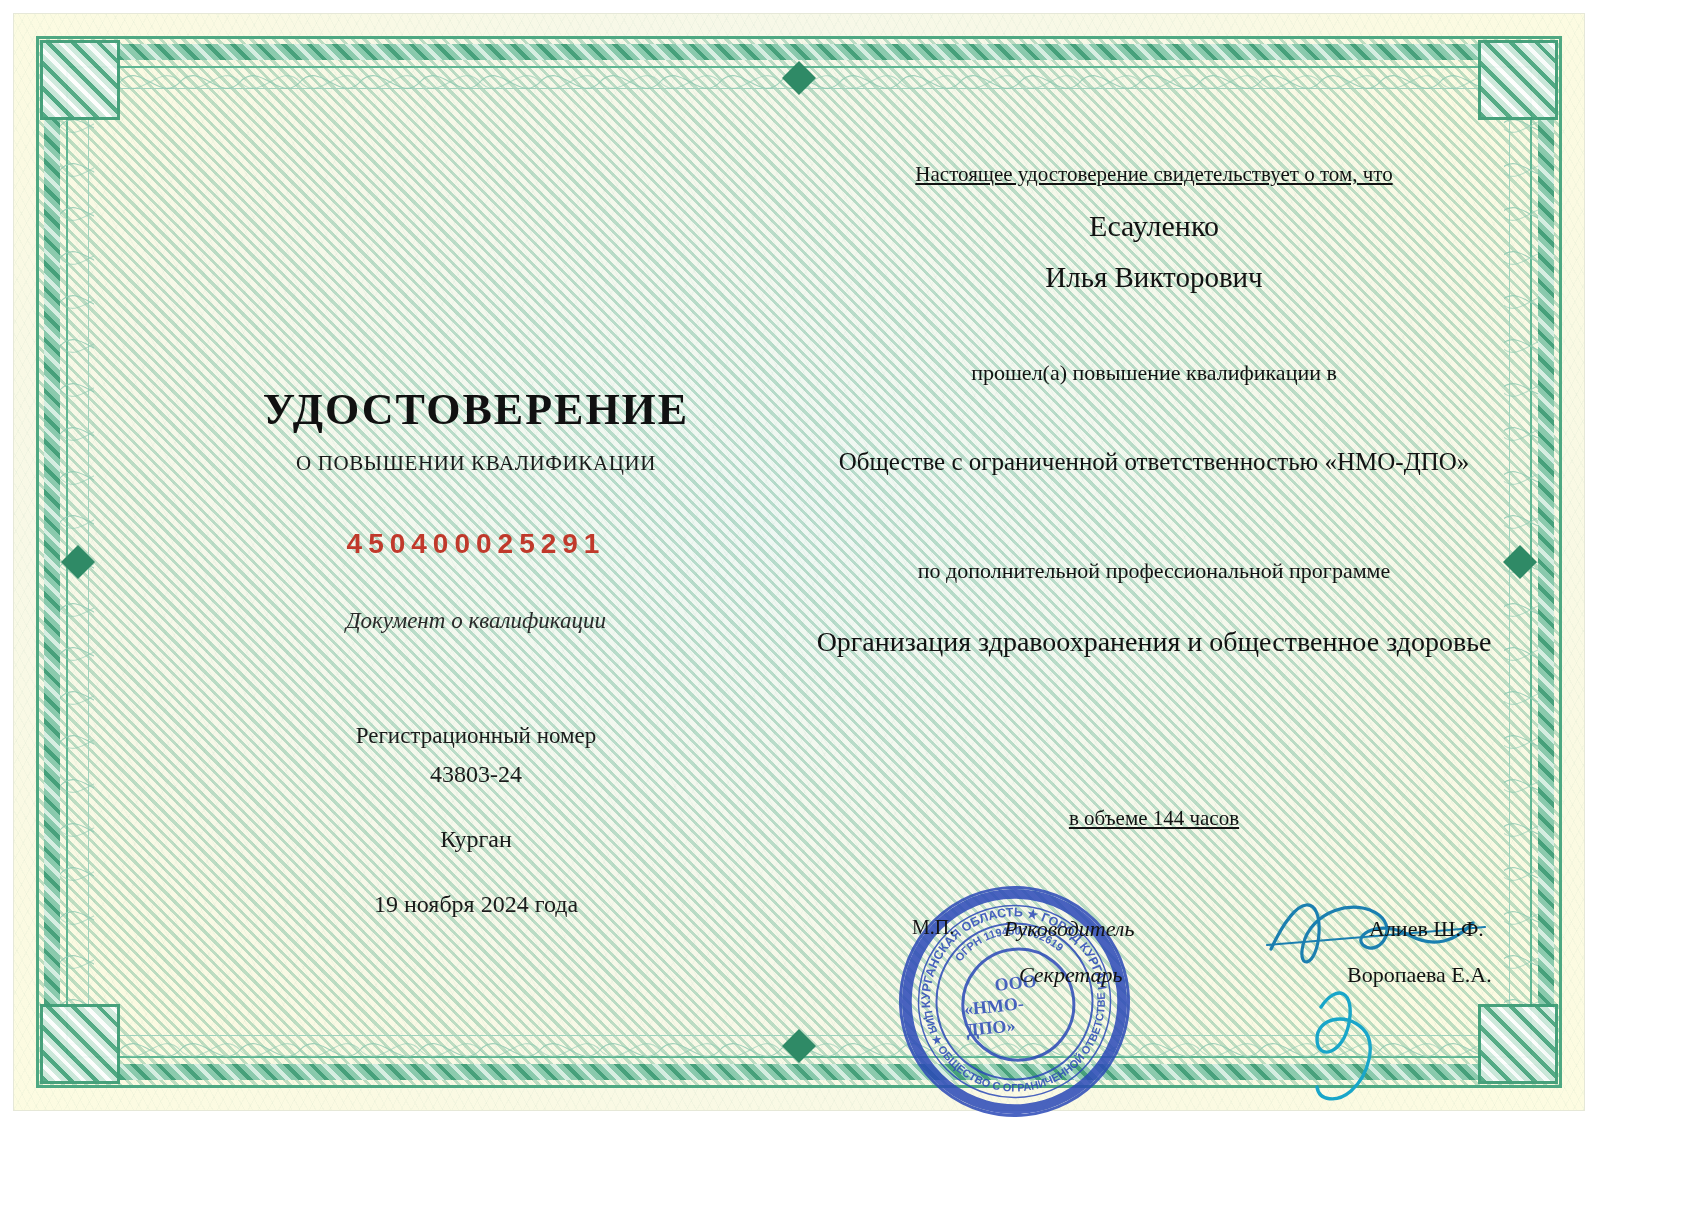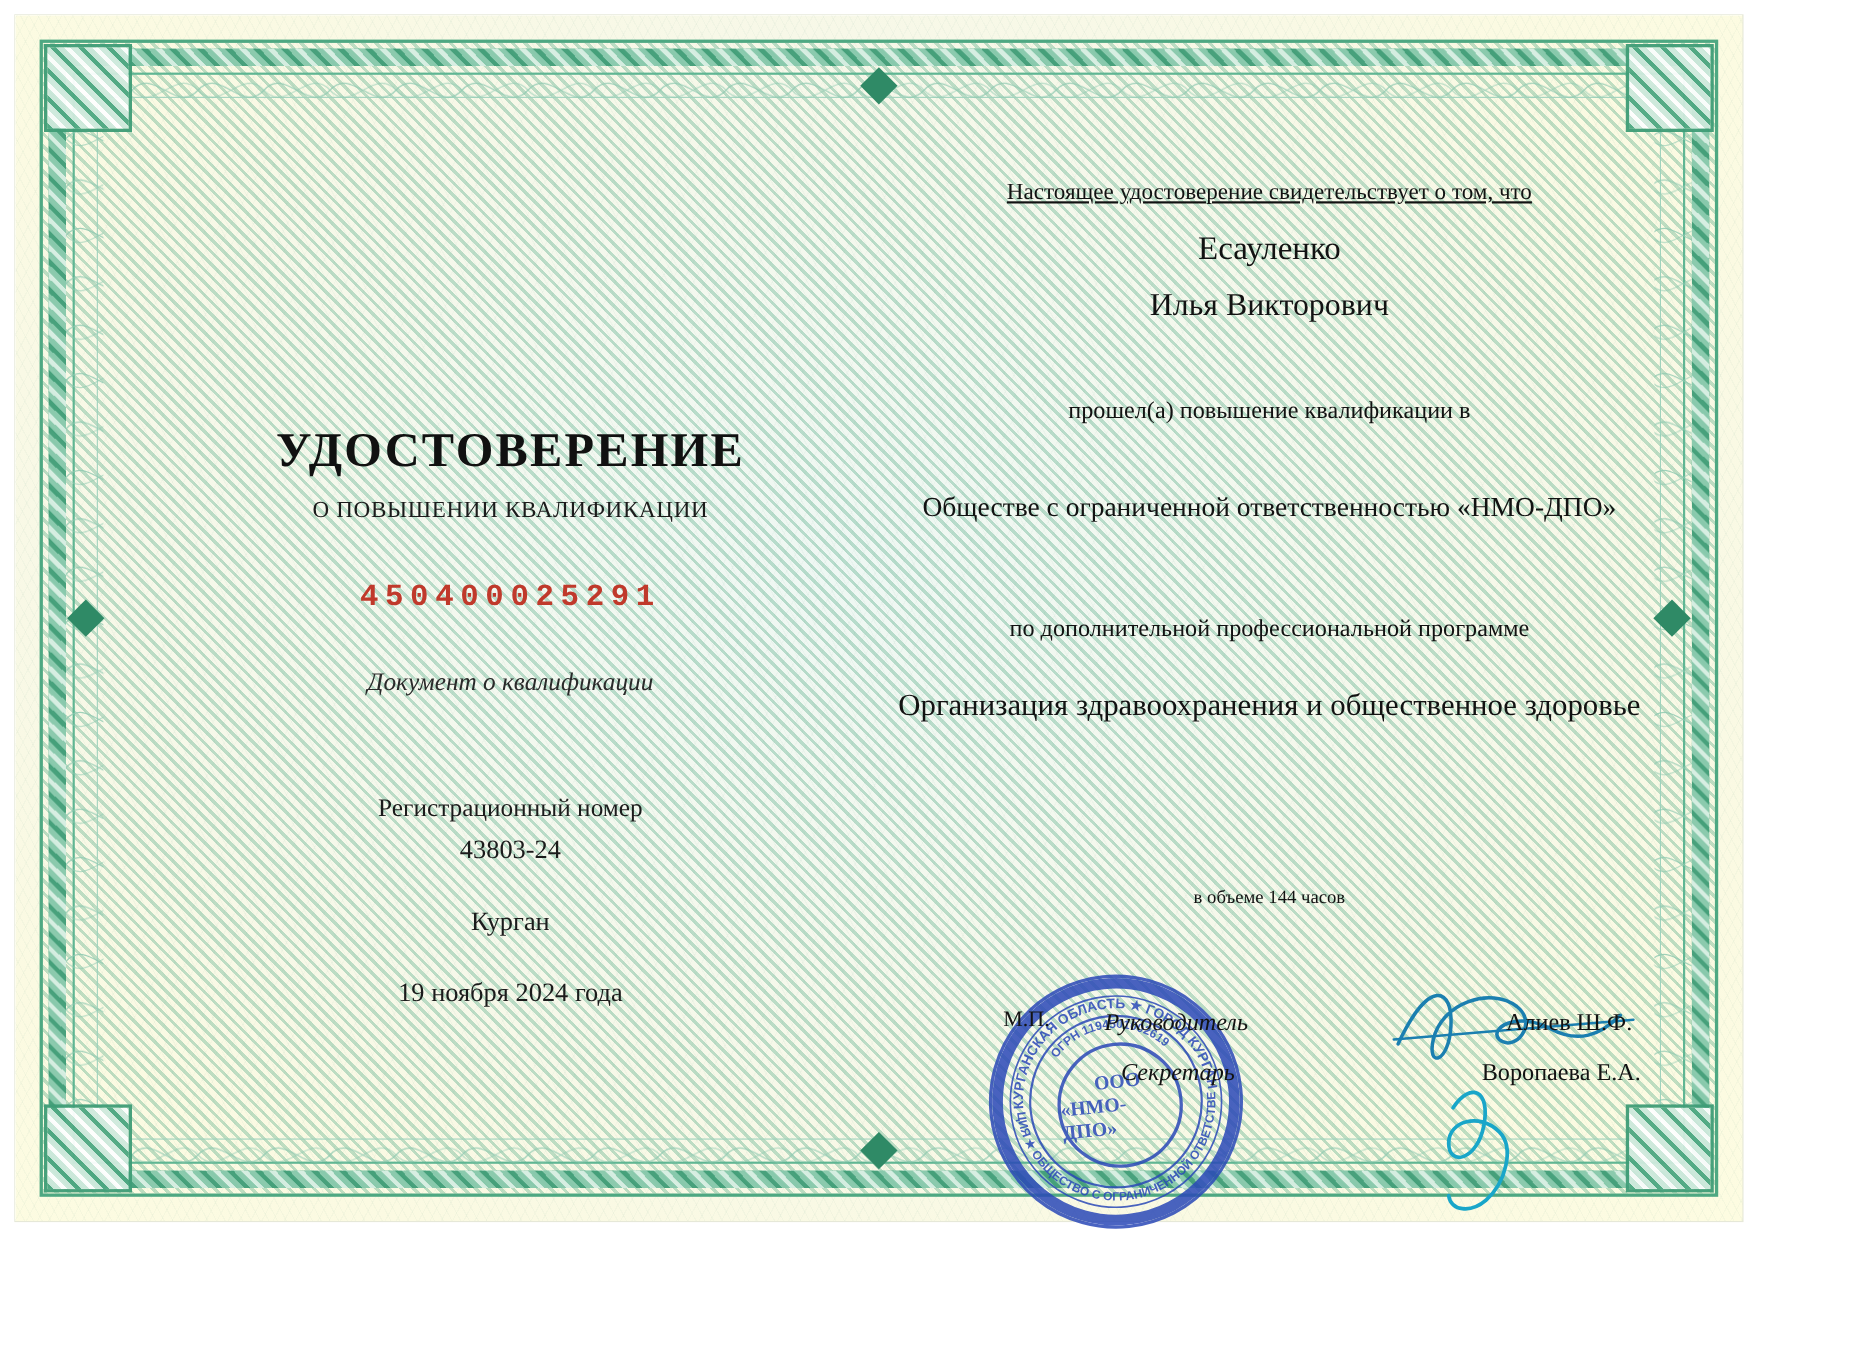--- a/index.html
+++ b/index.html
@@ -121,21 +121,21 @@
     position: absolute;
     left: 90px;
     top: 90px;
     right: 90px;
     bottom: 90px;
   }
 
   
   .left-col {
     position: absolute;
-    left: 60px;
+    left: 72px;
     top: 280px;
     width: 600px;
     text-align: center;
     color: #1b1b1b;
   }
   .title-main {
     font-size: 44px;
     letter-spacing: 2px;
     font-weight: 700;
     color: #111;
@@ -144,21 +144,21 @@
     margin-top: 16px;
     font-size: 21px;
     letter-spacing: 0.6px;
     color: #1b1b1b;
   }
   .serial {
     margin-top: 52px;
     font-size: 28px;
     letter-spacing: 6px;
     color: #c0392b;
-    font-family: Liberation Mono, monospace;
+    font-family: Liberation Sans, sans-serif;
     font-weight: 600;
   }
   .doc-kind {
     margin-top: 48px;
     font-size: 23px;
     font-style: italic;
     color: #2a2a2a;
   }
   .reg-block { margin-top: 89px; font-size: 23px; }
   .reg-block .lbl { color: #1b1b1b; }
@@ -190,21 +190,21 @@
     margin-top: 26px;
     font-size: 24px;
   }
   .r-gap-1 { margin-top: 66px; font-size: 22px; }
   .r-org { margin-top: 62px; font-size: 25px; }
   .r-prog-label { margin-top: 82px; font-size: 22px; }
   .r-prog {
     margin-top: 42px;
     font-size: 28px;
   }
-  .r-hours { margin-top: 148px; font-size: 17px; }
+  .r-hours { margin-top: 148px; font-size: 21px; text-decoration: underline; }
 
   
   .sign-area {
     position: absolute;
     left: 700px;
     top: 790px;
     width: 720px;
     height: 180px;
   }
   .sign-row {

